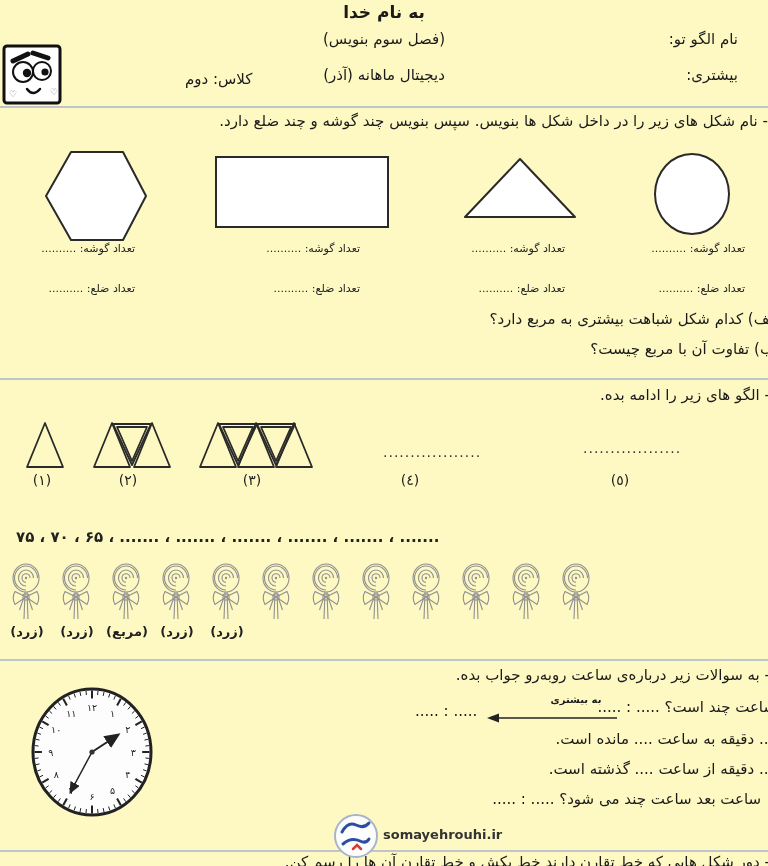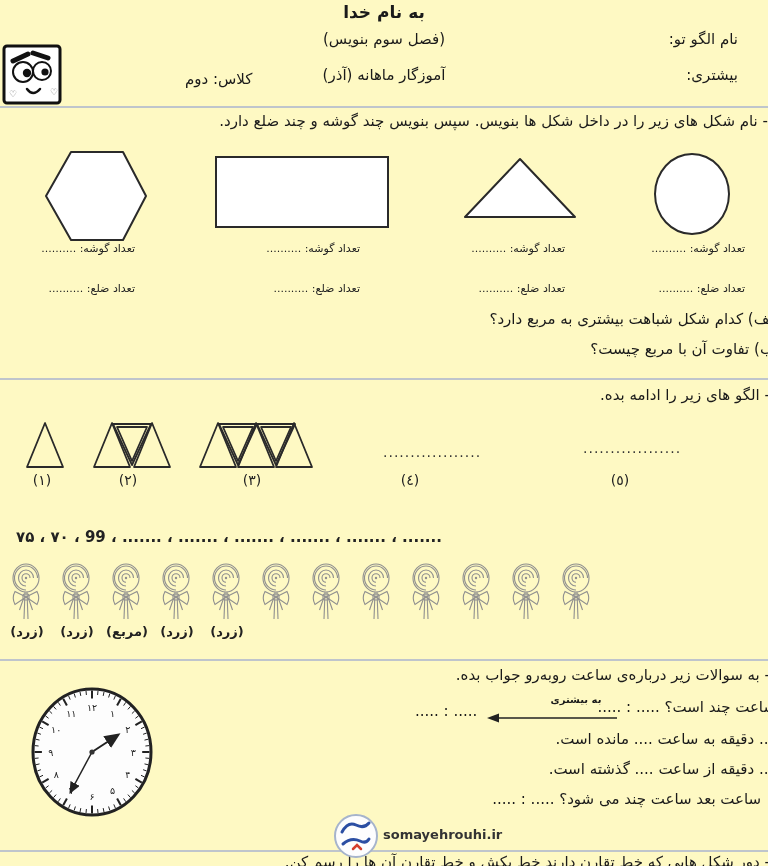--- a/index.html
+++ b/index.html
@@ -31,21 +31,21 @@
 </head>
 <body>
 
 <div id="page" style="background: #fef9c3; color: rgb(26, 26, 26);">
 
   <div class="abs rtl title center-x" style="top:2px;">به نام خدا</div>
   <div class="abs rtl" style="top:30px; right:30px;">نام الگو تو:</div>
   <div class="abs rtl center-x" style="top:30px;">(فصل سوم بنویس)</div>
   <div class="abs rtl" style="top:30px; left:185px;margin-top:40px;">کلاس: دوم</div>
   <div class="abs rtl" style="top:66px; right:30px;">بیشتری:</div>
-  <div class="abs rtl center-x" style="top:66px;">آموزگار ماهانه (آذر)</div>
+  <div class="abs rtl center-x" style="top:66px;">دیجیتال ماهانه (آذر)</div>
 
   <div class="abs" style="left:2px; top:44px;">
     <svg width="62" height="62" viewBox="0 0 62 62">
       <rect x="2" y="2" width="56" height="57" fill="#fff" stroke="#111" stroke-width="3" rx="3"></rect>
       <path d="M11 17 L26 10" stroke="#111" stroke-width="5" stroke-linecap="round" fill="none"></path>
       <path d="M31 9 L46 14" stroke="#111" stroke-width="5" stroke-linecap="round" fill="none"></path>
       <circle cx="21" cy="28" r="10" fill="#fff" stroke="#111" stroke-width="2"></circle>
       <circle cx="40" cy="27" r="9" fill="#fff" stroke="#111" stroke-width="2"></circle>
       <circle cx="25" cy="29" r="4.2" fill="#111"></circle>
       <circle cx="43" cy="28" r="3.6" fill="#111"></circle>
@@ -121,21 +121,21 @@
   </div>
   <div class="abs small-dots" style="left:383px; top:444px;">..................</div>
   <div class="abs small-dots" style="left:583px; top:440px;">..................</div>
 
   <div class="abs pat-label" style="left:20px;  top:472px; width:44px;">(۱)</div>
   <div class="abs pat-label" style="left:106px; top:472px; width:44px;">(۲)</div>
   <div class="abs pat-label" style="left:230px; top:472px; width:44px;">(۳)</div>
   <div class="abs pat-label" style="left:388px; top:472px; width:44px;">(٤)</div>
   <div class="abs pat-label" style="left:598px; top:472px; width:44px;">(٥)</div>
 
-  <div class="abs ltr seq" style="left:16px; top:528px;">۷۵ ، ۷۰ ، 99 ، ....... ، ....... ، ....... ، ....... ، ....... ، .......</div>
+  <div class="abs ltr seq" style="left:16px; top:528px;">۷۵ ، ۷۰ ، ۶۵ ، ....... ، ....... ، ....... ، ....... ، ....... ، .......</div>
 
   <div id="lollipop-row">
       <div class="lolli">
         <svg width="36" height="60" viewBox="0 0 36 60">
     <g fill="none" stroke="#8f8f8f" stroke-width="1.1">
       <path d="M17 30 L16 57 M19 30 L20 57"></path>
       <ellipse cx="18" cy="16" rx="13" ry="14"></ellipse>
       <path d="M29.5 16 a11.5 12 0 1 0 -11.5 12"></path>
       <path d="M25.5 16 a7.5 8 0 1 0 -7.5 8"></path>
       <path d="M22 16 a4 4.3 0 1 0 -4 4.3"></path>

